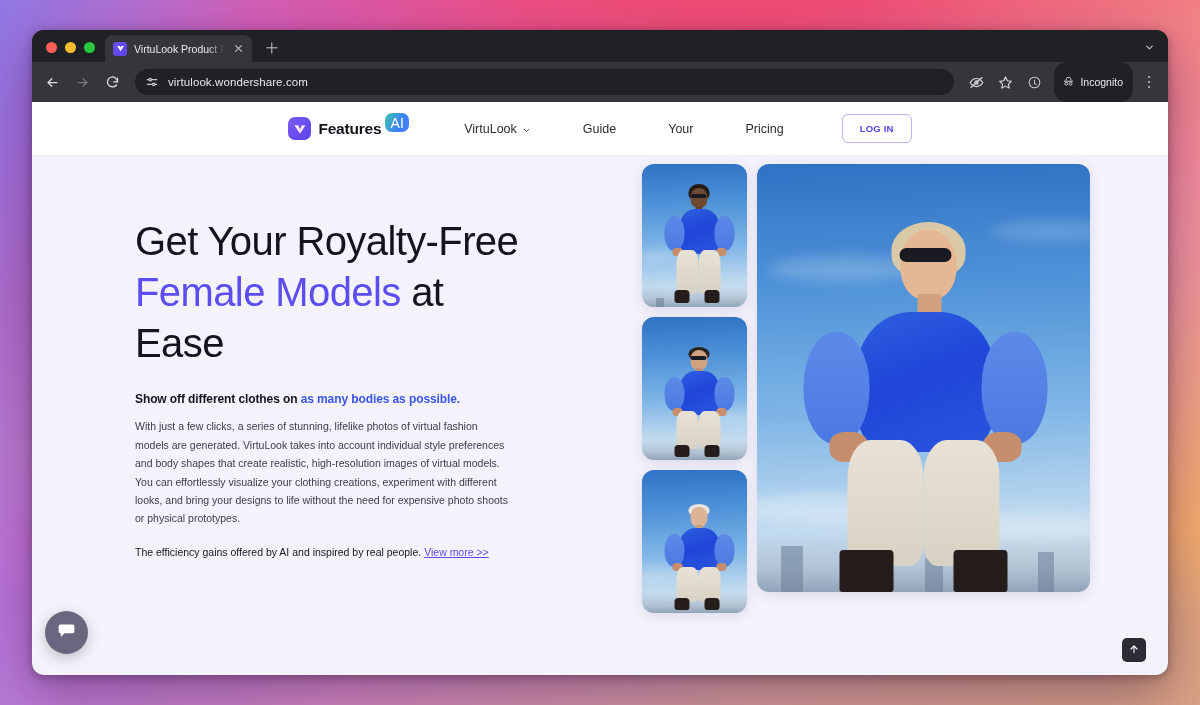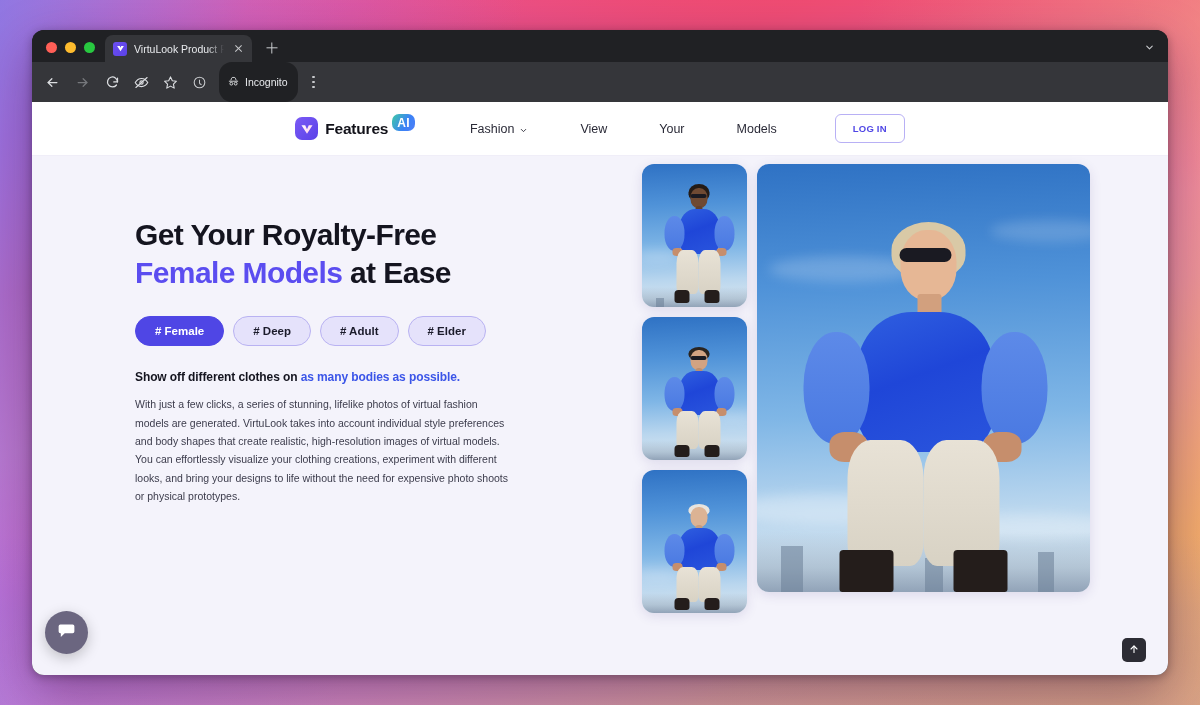--- a/index.html
+++ b/index.html
@@ -184,21 +184,21 @@
   }
   .brand { display: flex; align-items: center; gap: 7px; margin-right: 26px; }
   .brand-mark {
     width: 23px; height: 23px; border-radius: 7px;
     background: linear-gradient(135deg,#7a5af5 0%,#5b42e8 100%);
     display:flex; align-items:center; justify-content:center;
   }
   .brand-mark svg { width: 14px; height: 14px; display:block; }
   .brand-name { font-size: 15.5px; font-weight: bold; color: #12121a; letter-spacing: -.2px; }
   .ai-badge {
-    font-size: 12px; font-weight: bold; color:#fff;
+    font-size: 14px; font-weight: normal; color:#fff;
     background: linear-gradient(120deg,#3ec9a7 0%,#3b82f6 60%,#4f7ef7 100%);
     border-radius: 7px; padding: 1.5px 5px;
     position: relative; top: -6px; left: -3px;
     letter-spacing: .3px;
   }
   .nav { display: flex; align-items: center; gap: 0; }
   .nav-item {
     font-size: 12.5px; color: #2b2b38;
     padding: 0 26px;
     display:flex; align-items:center; gap: 5px;
@@ -218,22 +218,22 @@
   }
 
   
   .hero {
     display: flex;
     padding: 42px 0 0 103px;
     position: relative;
   }
   .hero-left { width: 395px; padding-top: 18px; }
   h1.headline {
-    font-size: 30px; line-height: 1.27;
-    font-weight: bold; color: #14141f;
+    font-size: 40px; line-height: 1.27;
+    font-weight: normal; color: #14141f;
     letter-spacing: -0.6px;
   }
   h1.headline .accent { color: #5b4df0; }
   .tags { display: flex; gap: 9px; margin-top: 24px; }
   .tag {
     font-size: 11.5px; font-weight: bold;
     padding: 8px 19px; border-radius: 20px;
     border: 1px solid #b9b2f2;
     color: #1b1b2b; background: #e5e2fb;
     white-space: nowrap;
@@ -390,20 +390,31 @@
           <polyline points="13 6 19 12 13 18"></polyline>
         </svg>
     </div>
     <div class="navbtn">
       <svg viewBox="0 0 24 24" fill="none" stroke="#dcdee1" stroke-width="2" stroke-linecap="round" stroke-linejoin="round">
           <path d="M20 11A8 8 0 1 0 18.4 16"></path>
           <polyline points="20 5 20 11 14 11"></polyline>
         </svg>
     </div>
 
+    <div class="omnibox">
+      <span class="sitesettings">
+        <svg viewBox="0 0 24 24" fill="none" stroke="#c8cacd" stroke-width="2" stroke-linecap="round">
+            <line x1="4" y1="8" x2="20" y2="8"></line>
+            <line x1="4" y1="16" x2="20" y2="16"></line>
+            <circle cx="9" cy="8" r="2.2" fill="#35363a"></circle>
+            <circle cx="15" cy="16" r="2.2" fill="#35363a"></circle>
+          </svg>
+      </span>
+      <span class="url" title="Search Google or type a URL">virtulook.wondershare.com</span>
+    </div>
 
     <div class="tb-right">
       <div class="tb-icon">
         <svg viewBox="0 0 24 24" fill="none" stroke="#dcdee1" stroke-width="1.8" stroke-linecap="round">
             <path d="M2 12s3.8-6.5 10-6.5S22 12 22 12s-3.8 6.5-10 6.5S2 12 2 12z"></path>
             <circle cx="12" cy="12" r="2.6"></circle>
             <line x1="3" y1="20" x2="21" y2="4"></line>
           </svg>
       </div>
       <div class="tb-icon">
@@ -450,64 +461,61 @@
               </defs>
             <path d="M2.5 5.5h6.4l3.1 7 3.1-7h6.4L12 20z" fill="url(#lg)"></path>
           </svg>
         </span>
         <span class="brand-name">Features</span>
         <span class="ai-badge">AI</span>
       </div>
 
       <div class="nav">
         <div class="nav-item">
-          <span>Fashion</span>
+          <span>VirtuLook</span>
           <span class="chev">
             <svg viewBox="0 0 24 24" fill="none" stroke="#2b2b38" stroke-width="2.4" stroke-linecap="round" stroke-linejoin="round">
                 <polyline points="6 9 12 15 18 9"></polyline>
               </svg>
           </span>
         </div>
         <div class="nav-item">
-          <span>View</span>
+          <span>Guide</span>
         </div>
         <div class="nav-item">
           <span>Your</span>
         </div>
         <div class="nav-item">
-          <span>Models</span>
+          <span>Pricing</span>
         </div>
       </div>
 
       <div class="hdr-actions">
         <div class="btn-login">LOG IN</div>
       </div>
     </div>
 
     <div class="hero">
 
       <div class="hero-left">
         <h1 class="headline">
           <span>Get Your Royalty-Free</span><br>
           <span class="accent">Female Models</span><span> at Ease</span>
         </h1>
 
-        <div class="tags">
-          <div class="tag active"># Female</div>
-          <div class="tag"># Deep</div>
-          <div class="tag"># Adult</div>
-          <div class="tag"># Elder</div>
-        </div>
 
         <div class="sub">
           <span>Show off different clothes on </span><span class="accent">as many bodies as possible.</span>
         </div>
 
         <p class="body-copy">With just a few clicks, a series of stunning, lifelike photos of virtual fashion models are generated. VirtuLook takes into account individual style preferences and body shapes that create realistic, high-resolution images of virtual models. You can effortlessly visualize your clothing creations, experiment with different looks, and bring your designs to life without the need for expensive photo shoots or physical prototypes.</p>
 
+        <div class="efficiency">
+          <span>The efficiency gains offered by AI and inspired by real people. </span><a href="#">View more &gt;&gt;</a>
+        </div>
 
       </div>
 
       <div class="gallery">
 
         <div class="thumbs">
 
           <div class="thumb" title="Model in blue sweatshirt crouching, variant 1">
             <div class="sky"></div>
             <div class="cloud" style="width:46px;height:12px;left:-8px;top:86px;opacity:.45"></div>

